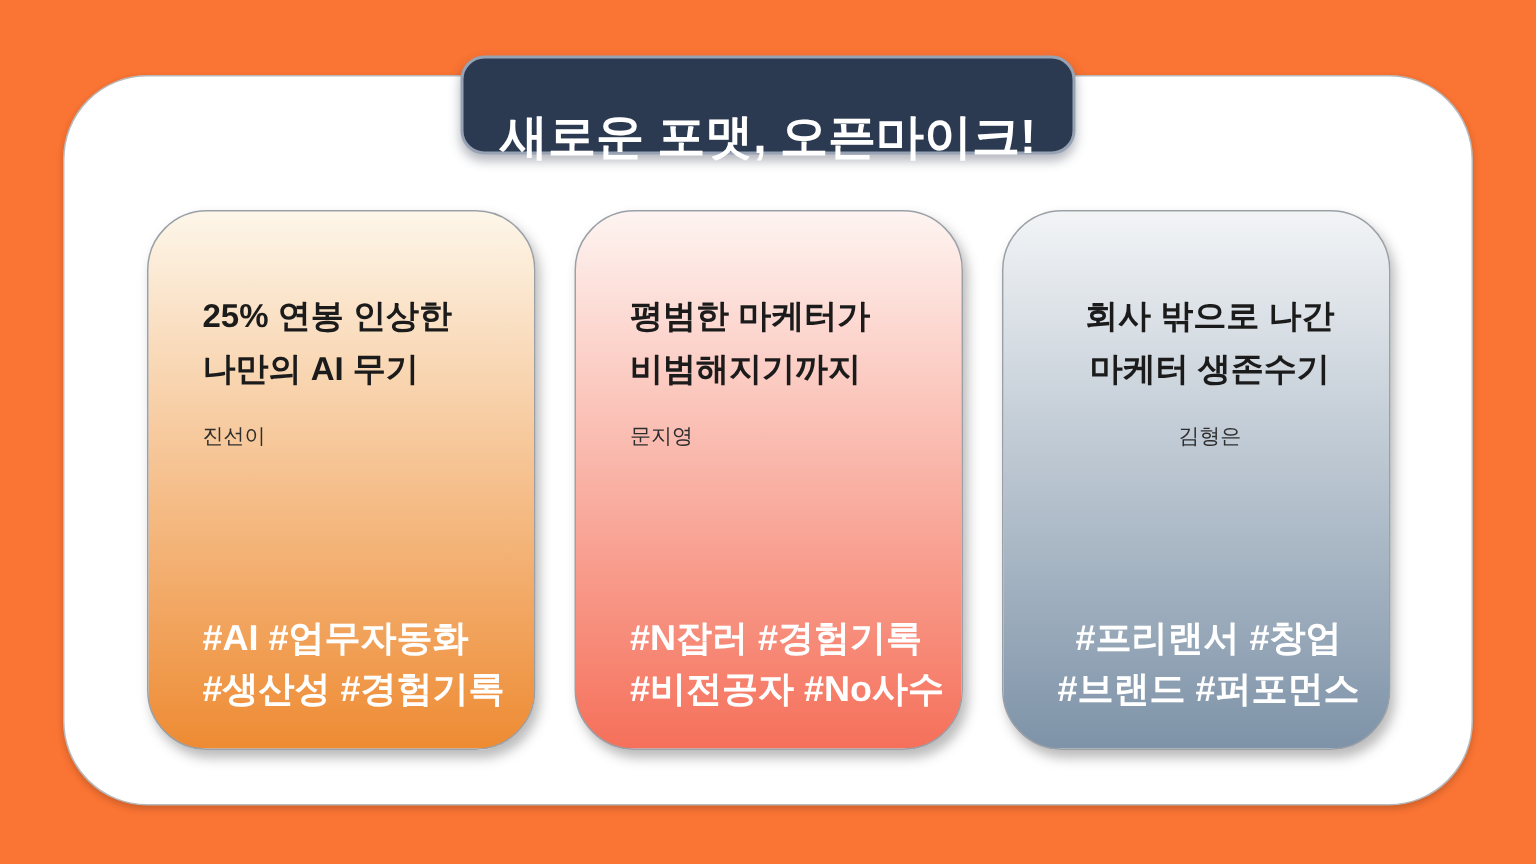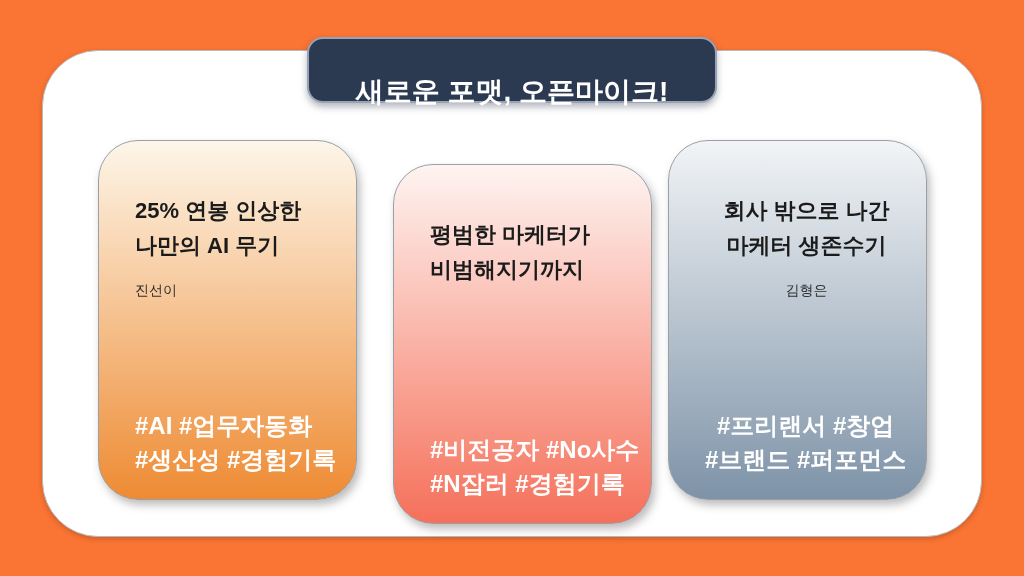--- a/index.html
+++ b/index.html
@@ -37,38 +37,38 @@
     border: 2px solid #97A3B4;
     border-radius: 16px;
     box-sizing: border-box;
     display: flex;
     align-items: center;
     justify-content: center;
     box-shadow: 0 4px 7px rgba(40,50,70,0.35);
   }
   .banner-title {
     color: #FFFFFF;
-    font-size: 28px;
+    font-size: 32px;
     font-weight: bold;
     white-space: nowrap;
     margin-top: 44px;
   }
   .card {
     position: absolute;
     top: 140px;
     width: 259px;
     height: 360px;
     border-radius: 40px;
     border: 1px solid #9aa0a6;
     box-sizing: border-box;
     box-shadow: 3px 5px 8px rgba(60,60,60,0.35);
     text-decoration: underline;
   }
   .card-0 { left: 98px; }
-  .card-1 { left: 393px; margin-top: 24px; }
+  .card-1 { left: 383px; }
   .card-2 { left: 668px; }
   .card-inner {
     position: absolute;
     left: 36px;
     right: 18px;
     top: 52px;
     bottom: 22px;
   }
   .card-title {
     font-size: 22px;
@@ -118,23 +118,24 @@
       </div>
     </div>
   </div>
 
   <div class="card card-1" style="background: linear-gradient(rgb(254, 244, 241) 0%, rgb(245, 112, 90) 100%);">
     <div class="card-inner">
       <div class="card-title">
         <div>평범한 마케터가</div>
         <div>비범해지기까지</div>
       </div>
+      <div class="card-speaker">문지영</div>
       <div class="card-hashtags">
+        <div>#N잡러 #경험기록</div>
         <div>#비전공자 #No사수</div>
-        <div>#N잡러 #경험기록</div>
       </div>
     </div>
   </div>
 
   <div class="card card-2" style="background: linear-gradient(rgb(242, 244, 246) 0%, rgb(126, 147, 168) 100%); text-align: center;">
     <div class="card-inner">
       <div class="card-title">
         <div>회사 밖으로 나간</div>
         <div>마케터 생존수기</div>
       </div>

